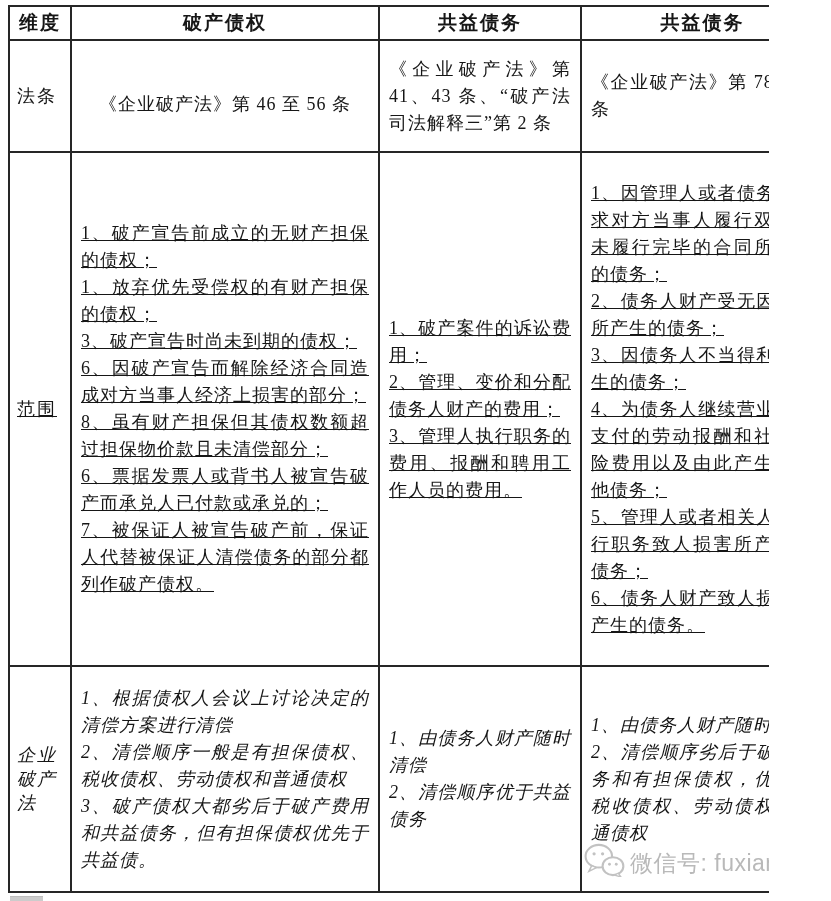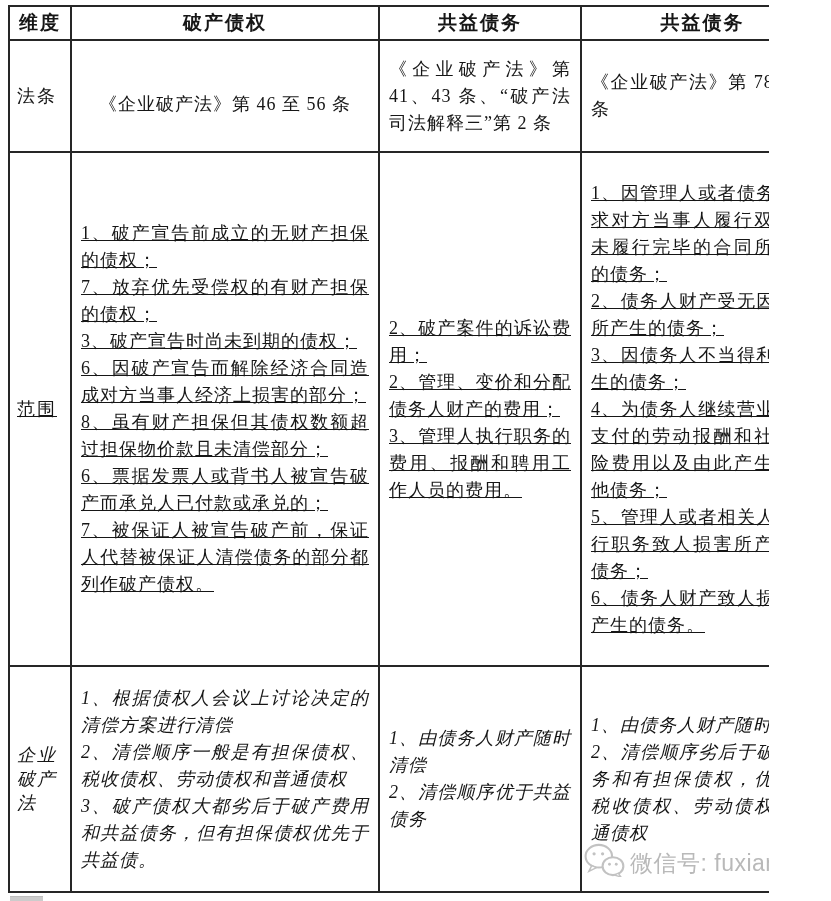--- a/index.html
+++ b/index.html
@@ -103,29 +103,29 @@
         </td>
         <td class="cell">
           <p>《企业破产法》第 78、43 条</p>
         </td>
       </tr>
 
       <tr class="r-scope">
         <th class="row-label">范围</th>
         <td class="cell">
           <p>1、破产宣告前成立的无财产担保的债权；</p>
-          <p>7、放弃优先受偿权的有财产担保的债权；</p>
+          <p>1、放弃优先受偿权的有财产担保的债权；</p>
           <p>3、破产宣告时尚未到期的债权；</p>
           <p>6、因破产宣告而解除经济合同造成对方当事人经济上损害的部分；</p>
           <p>8、虽有财产担保但其债权数额超过担保物价款且未清偿部分；</p>
           <p>6、票据发票人或背书人被宣告破产而承兑人已付款或承兑的；</p>
           <p>7、被保证人被宣告破产前，保证人代替被保证人清偿债务的部分都列作破产债权。</p>
         </td>
         <td class="cell">
-          <p>2、破产案件的诉讼费用；</p>
+          <p>1、破产案件的诉讼费用；</p>
           <p>2、管理、变价和分配债务人财产的费用；</p>
           <p>3、管理人执行职务的费用、报酬和聘用工作人员的费用。</p>
         </td>
         <td class="cell">
           <p>1、因管理人或者债务人请求对方当事人履行双方均未履行完毕的合同所产生的债务；</p>
           <p>2、债务人财产受无因管理所产生的债务；</p>
           <p>3、因债务人不当得利所产生的债务；</p>
           <p>4、为债务人继续营业而应支付的劳动报酬和社会保险费用以及由此产生的其他债务；</p>
           <p>5、管理人或者相关人员执行职务致人损害所产生的债务；</p>
           <p>6、债务人财产致人损害所产生的债务。</p>

